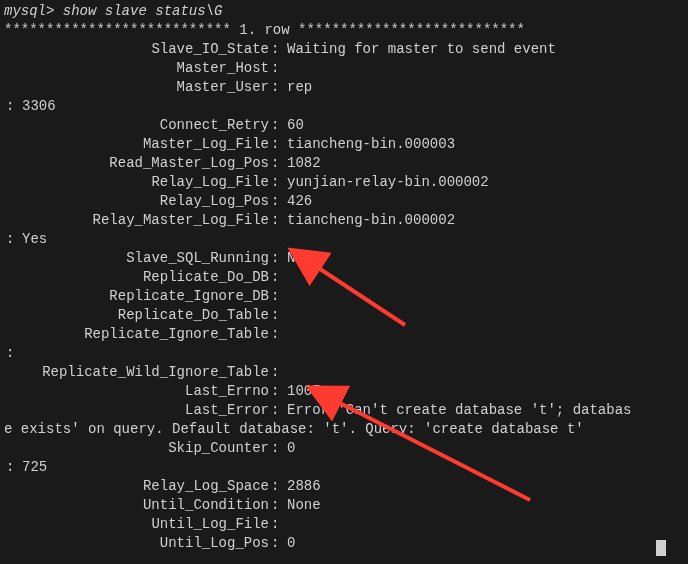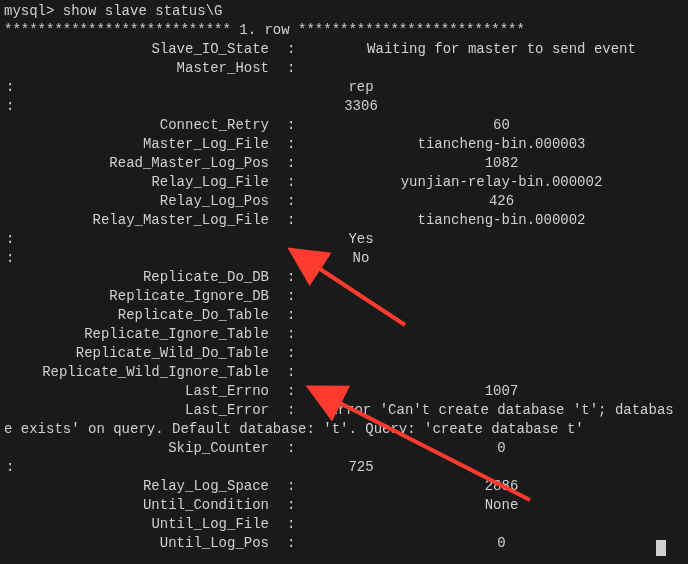--- a/index.html
+++ b/index.html
@@ -10,38 +10,38 @@
       font-size: 14px;
       line-height: 19px;
       width: 688px;
       height: 564px;
       padding: 2px 4px;
       overflow: hidden;
       position: relative;
     }
     .prompt-line {
       display: flex;
+      font-style: italic;
     }
     .field-row {
       display: flex;
-      gap: 16px;
     }
     .field-label {
       width: 265px;
       text-align: right;
       padding-right: 0;
     }
     .field-colon {
       width: 18px;
       text-align: left;
       padding-left: 2px;
     }
     .field-value {
       flex: 1;
-      text-align: center;
+      text-align: left;
     }
     .wrapped-line {
       padding-left: 0;
     }
     .arrow {
       position: absolute;
       overflow: visible;
       pointer-events: none;
     }
     .cursor-block {
@@ -65,20 +65,21 @@
 <div class="field-row">
   <span class="field-label">Slave_IO_State</span>
   <span class="field-colon">:</span>
   <span class="field-value">Waiting for master to send event</span>
 </div>
 <div class="field-row">
   <span class="field-label">Master_Host</span>
   <span class="field-colon">:</span>
 </div>
 <div class="field-row">
+  <span class="field-label">Master_User</span>
   <span class="field-colon">:</span>
   <span class="field-value">rep</span>
 </div>
 <div class="field-row">
   <span class="field-colon">:</span>
   <span class="field-value">3306</span>
 </div>
 <div class="field-row">
   <span class="field-label">Connect_Retry</span>
   <span class="field-colon">:</span>
@@ -107,20 +108,21 @@
 <div class="field-row">
   <span class="field-label">Relay_Master_Log_File</span>
   <span class="field-colon">:</span>
   <span class="field-value">tiancheng-bin.000002</span>
 </div>
 <div class="field-row">
   <span class="field-colon">:</span>
   <span class="field-value">Yes</span>
 </div>
 <div class="field-row">
+  <span class="field-label">Slave_SQL_Running</span>
   <span class="field-colon">:</span>
   <span class="field-value">No</span>
 </div>
 <div class="field-row">
   <span class="field-label">Replicate_Do_DB</span>
   <span class="field-colon">:</span>
   <span class="field-value"></span>
 </div>
 <div class="field-row">
   <span class="field-label">Replicate_Ignore_DB</span>
@@ -131,21 +133,20 @@
   <span class="field-label">Replicate_Do_Table</span>
   <span class="field-colon">:</span>
   <span class="field-value"></span>
 </div>
 <div class="field-row">
   <span class="field-label">Replicate_Ignore_Table</span>
   <span class="field-colon">:</span>
   <span class="field-value"></span>
 </div>
 <div class="field-row">
-  <span class="field-label">Replicate_Wild_Do_Table</span>
   <span class="field-colon">:</span>
   <span class="field-value"></span>
 </div>
 <div class="field-row">
   <span class="field-label">Replicate_Wild_Ignore_Table</span>
   <span class="field-colon">:</span>
   <span class="field-value"></span>
 </div>
 <div class="field-row">
   <span class="field-label">Last_Errno</span>

